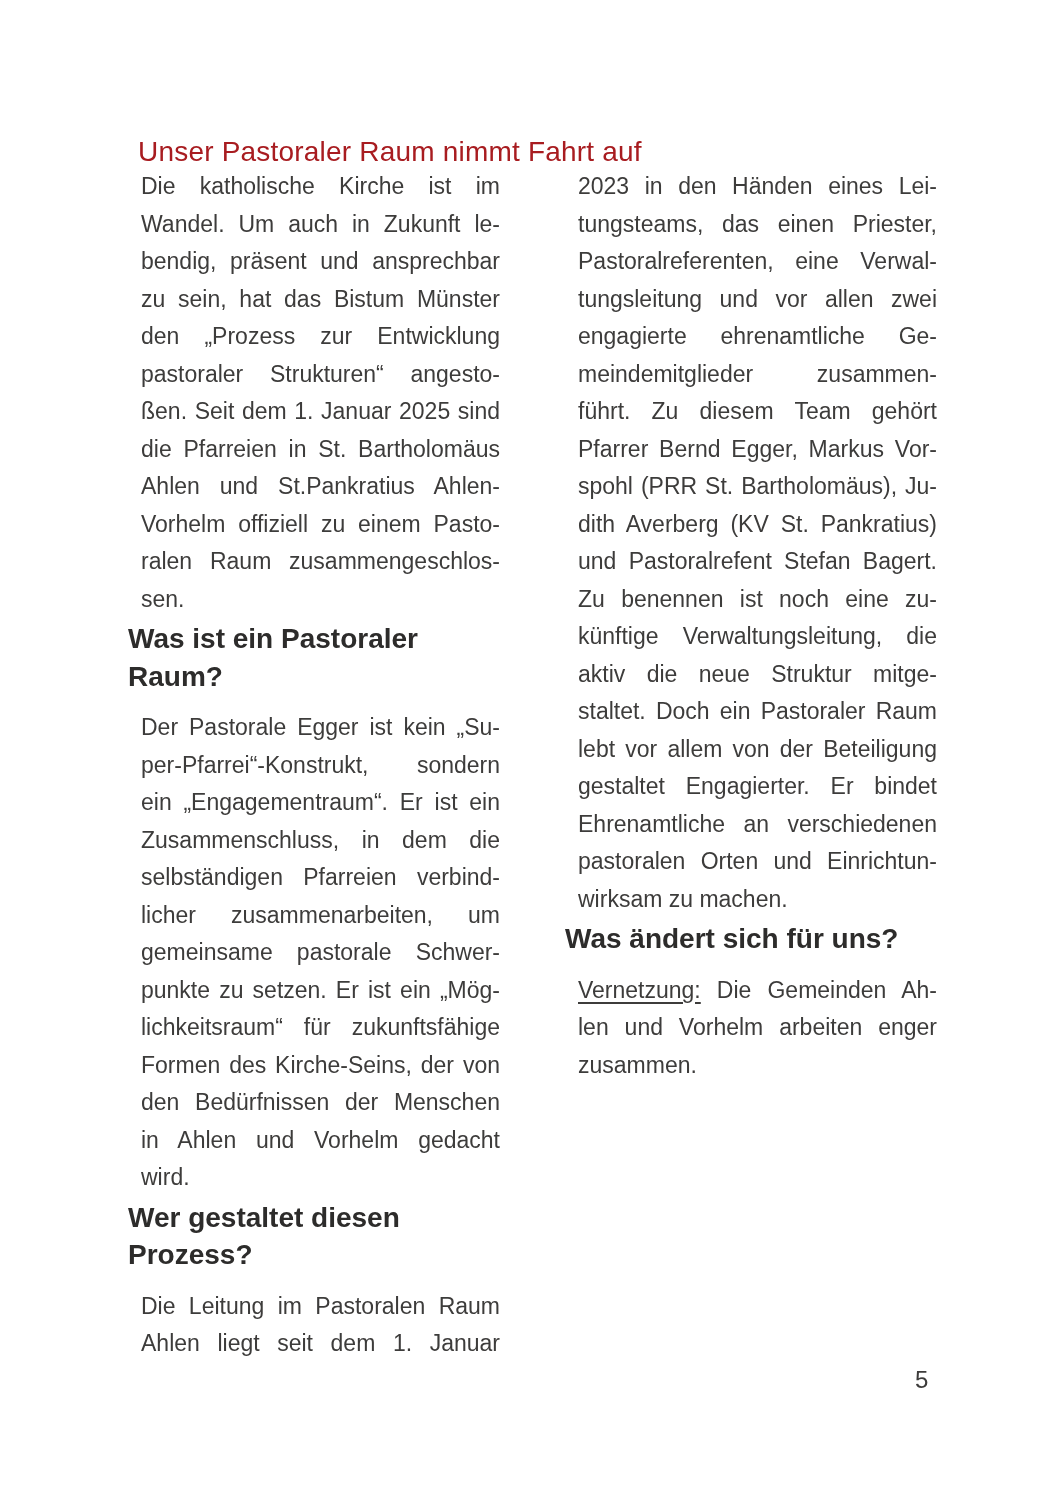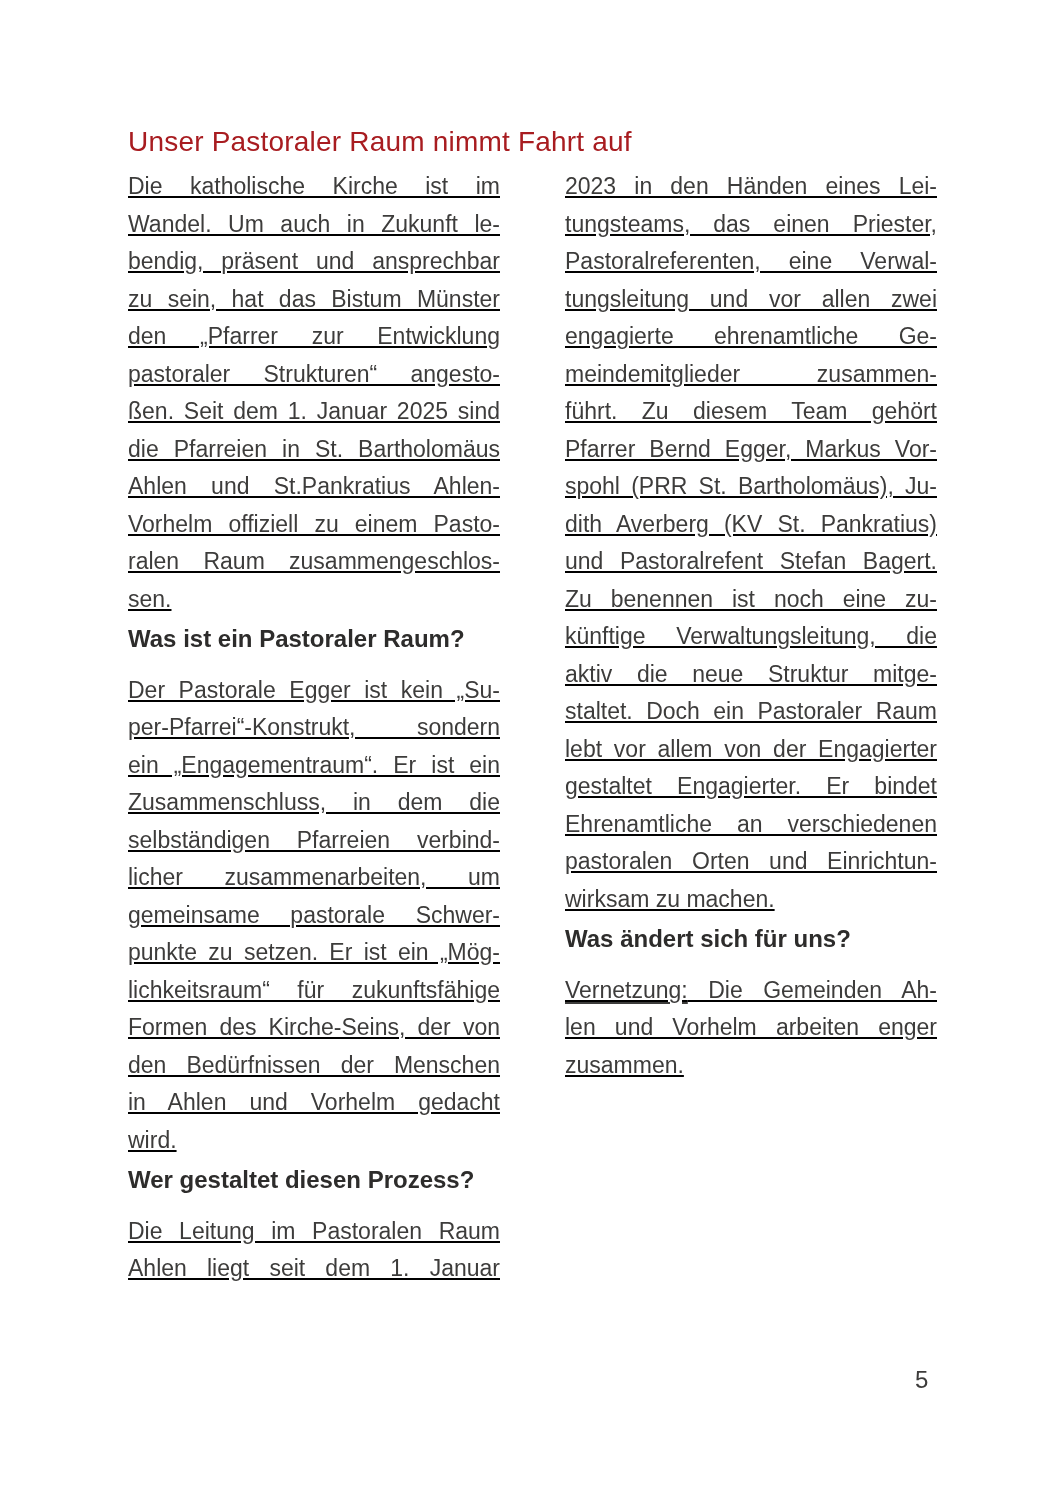--- a/index.html
+++ b/index.html
@@ -12,57 +12,56 @@
     width: 1061px;
     height: 1500px;
     background: #ffffff;
     overflow: hidden;
     font-family: "Liberation Sans", "DejaVu Sans", sans-serif;
   }
   .title {
     position: absolute;
     left: 128px;
     top: 126px;
-    margin: 0;
+    margin: 10px;
     font-size: 28px;
     font-weight: 400;
     color: #a81c20;
     letter-spacing: 0.2px;
     white-space: nowrap;
   }
   .cols {
     position: absolute;
     left: 128px;
     top: 168px;
     width: 809px;
     display: flex;
     gap: 65px;
   }
   .col {
     width: 372px;
     flex: 0 0 372px;
   }
   .para {
-    margin: 0 0 17px 0;
-    text-decoration: underline;
+    margin: 0 0 17px 13px;
   }
   .line {
     font-size: 23px;
     line-height: 37.5px;
     color: #3d3c3b;
     text-align: justify;
     text-align-last: justify;
     white-space: normal;
   }
   .line.lastline {
     text-align-last: left;
   }
   .subheading {
     margin: -15px 0 14px 0;
-    font-size: 24px;
+    font-size: 28px;
     font-weight: 700;
     color: #2d2c2b;
     line-height: 37.5px;
   }
   .u {
     text-decoration: underline;
     text-underline-offset: 4px;
     text-decoration-thickness: 1.5px;
   }
   .pagenum {
@@ -79,21 +78,21 @@
 <div class="page">
   <h1 class="title">Unser Pastoraler Raum nimmt Fahrt auf</h1>
 
   <div class="cols">
     <div class="col">
         <div class="para">
           <div class="line">Die katholische Kirche ist im</div>
           <div class="line">Wandel. Um auch in Zukunft le-</div>
           <div class="line">bendig, präsent und ansprechbar</div>
           <div class="line">zu sein, hat das Bistum Münster</div>
-          <div class="line">den „Pfarrer zur Entwicklung</div>
+          <div class="line">den „Prozess zur Entwicklung</div>
           <div class="line">pastoraler Strukturen“ angesto-</div>
           <div class="line">ßen. Seit dem 1. Januar 2025 sind</div>
           <div class="line">die Pfarreien in St. Bartholomäus</div>
           <div class="line">Ahlen und St.Pankratius Ahlen-</div>
           <div class="line">Vorhelm offiziell zu einem Pasto-</div>
           <div class="line">ralen Raum zusammengeschlos-</div>
           <div class="line lastline">sen.</div>
         </div>
         <div class="subheading">Was ist ein Pastoraler Raum?</div>
         <div class="para">
@@ -127,21 +126,21 @@
           <div class="line">meindemitglieder zusammen-</div>
           <div class="line">führt. Zu diesem Team gehört</div>
           <div class="line">Pfarrer Bernd Egger, Markus Vor-</div>
           <div class="line">spohl (PRR St. Bartholomäus), Ju-</div>
           <div class="line">dith Averberg (KV St. Pankratius)</div>
           <div class="line">und Pastoralrefent Stefan Bagert.</div>
           <div class="line">Zu benennen ist noch eine zu-</div>
           <div class="line">künftige Verwaltungsleitung, die</div>
           <div class="line">aktiv die neue Struktur mitge-</div>
           <div class="line">staltet. Doch ein Pastoraler Raum</div>
-          <div class="line">lebt vor allem von der Engagierter</div>
+          <div class="line">lebt vor allem von der Beteiligung</div>
           <div class="line">gestaltet Engagierter. Er bindet</div>
           <div class="line">Ehrenamtliche an verschiedenen</div>
           <div class="line">pastoralen Orten und Einrichtun-</div>
           <div class="line lastline">wirksam zu machen.</div>
         </div>
         <div class="subheading">Was ändert sich für uns?</div>
         <div class="para">
           <div class="line"><span class="u">Vernetzung:</span> Die Gemeinden Ah-</div>
           <div class="line">len und Vorhelm arbeiten enger</div>
           <div class="line lastline">zusammen.</div>

